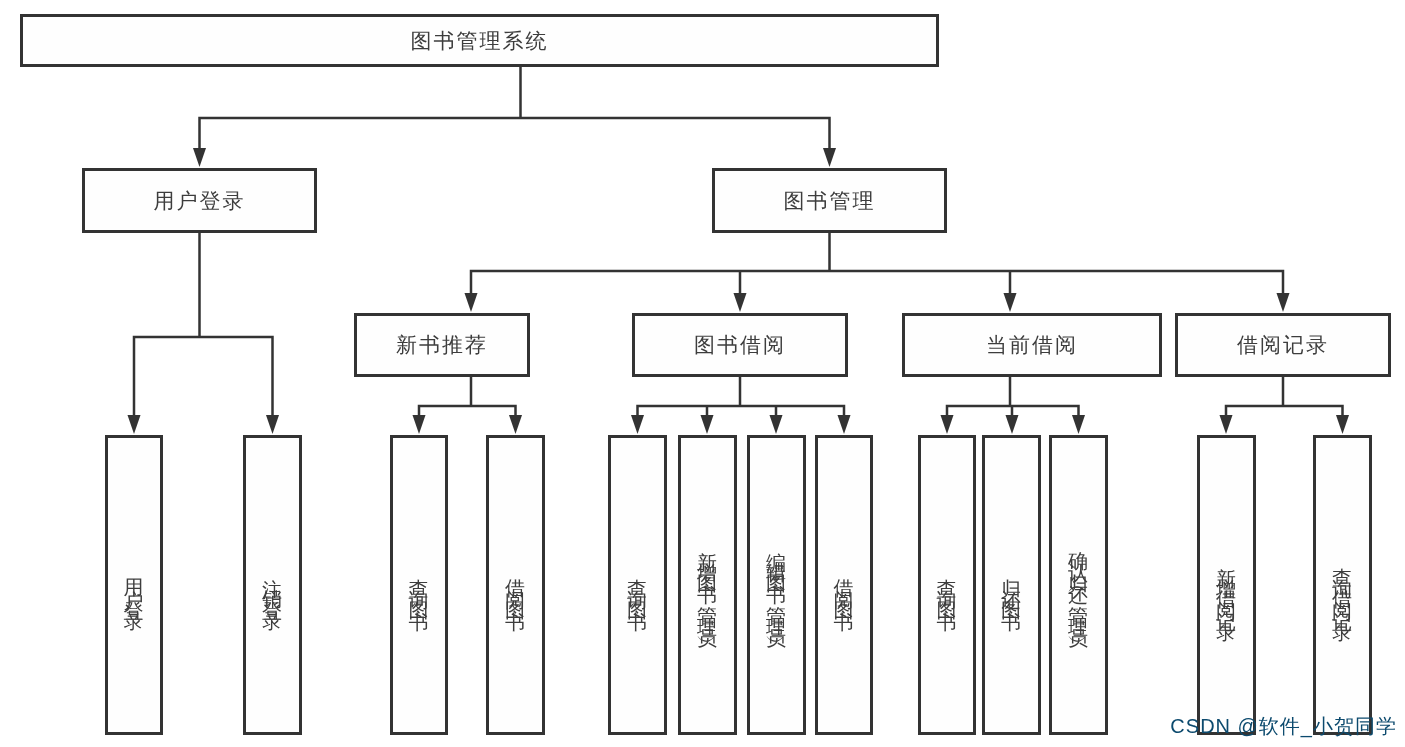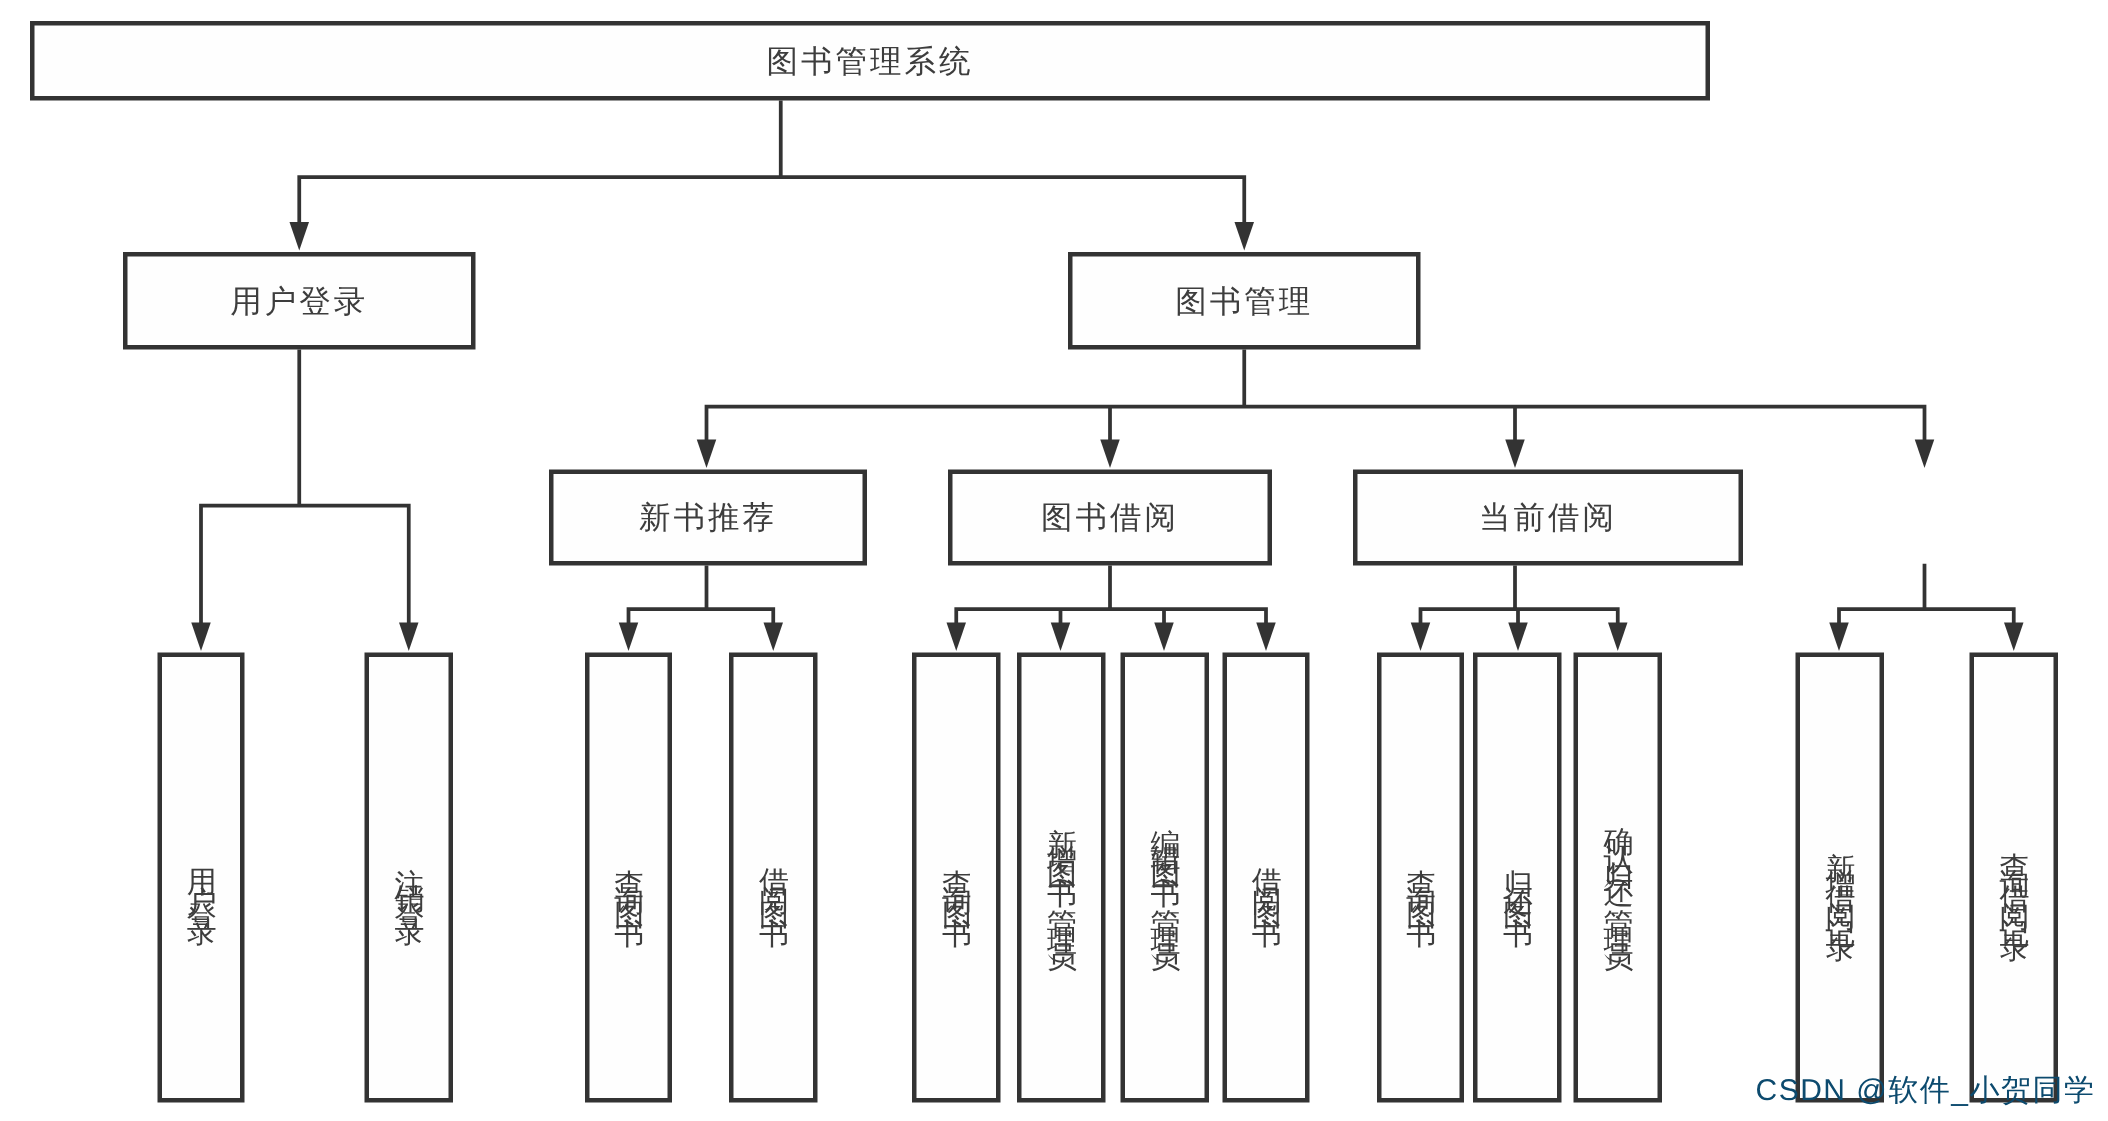--- a/index.html
+++ b/index.html
@@ -114,39 +114,42 @@
       <polygon points="1072,415 1085,415 1078.5,434"></polygon>
     </g>
 
     <g>
       <path d="M1283 377 V406 M1226 406 H1342.5 M1226 406 V419 M1342.5 406 V419"></path>
       <polygon points="1219.5,415 1232.5,415 1226,434"></polygon>
       <polygon points="1336,415 1349,415 1342.5,434"></polygon>
     </g>
   </svg>
 
-  <div class="node" style="left:20px; top:14px; width:1120px; height:53px;">
+  <div class="node" style="left:20px; top:14px; width:919px; height:53px;">
     <span class="h-label">图书管理系统</span>
   </div>
 
   <div class="node" style="left:82px; top:168px; width:235px; height:65px;">
     <span class="h-label">用户登录</span>
   </div>
   <div class="node" style="left:712px; top:168px; width:235px; height:65px;text-align:right;">
     <span class="h-label">图书管理</span>
   </div>
 
-  <div class="node" style="left:366px; top:313px; width:212px; height:64px;">
+  <div class="node" style="left:354px; top:313px; width:176px; height:64px;">
     <span class="h-label">新书推荐</span>
   </div>
   <div class="node" style="left:632px; top:313px; width:216px; height:64px;">
     <span class="h-label">图书借阅</span>
   </div>
   <div class="node" style="left:902px; top:313px; width:260px; height:64px;">
     <span class="h-label">当前借阅</span>
+  </div>
+  <div class="node" style="left:1175px; top:313px; width:216px; height:64px;">
+    <span class="h-label">借阅记录</span>
   </div>
 
   <div class="node leaf" style="left:105px; top:435px; width:58px; height:300px;">
     <span class="v-label">用户登录</span>
   </div>
   <div class="node leaf" style="left:243px; top:435px; width:59px; height:300px;">
     <span class="v-label">注销登录</span>
   </div>
 
   <div class="node leaf" style="left:390px; top:435px; width:58px; height:300px;">

